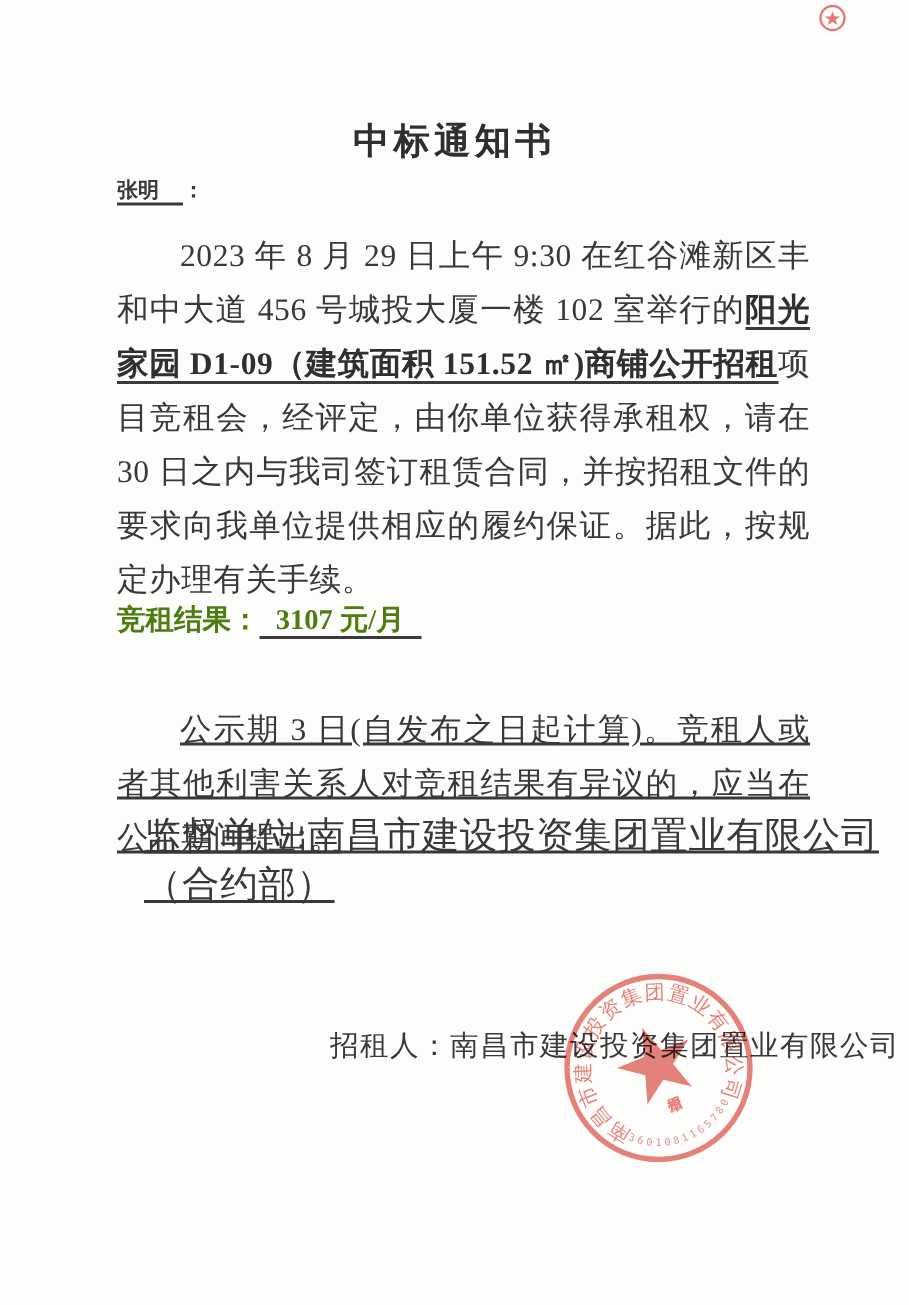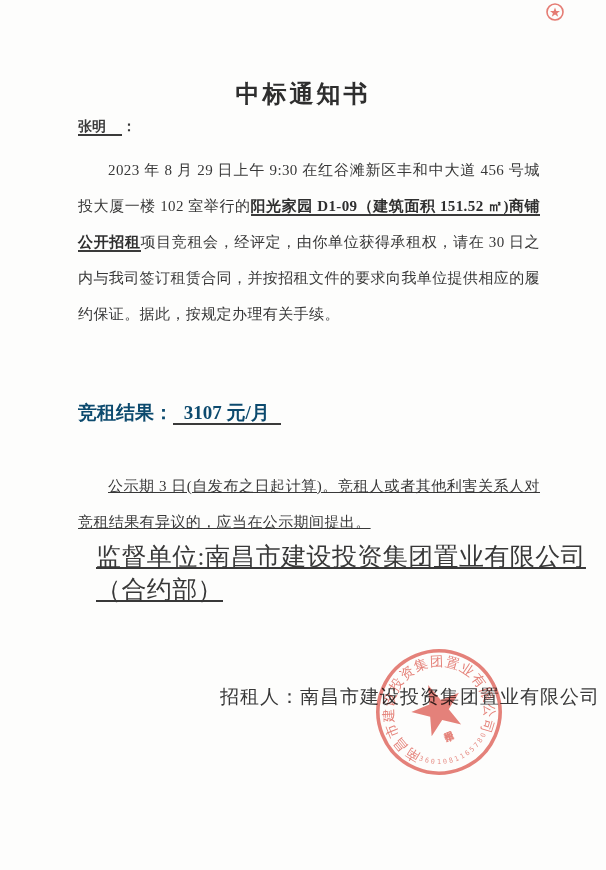--- a/index.html
+++ b/index.html
@@ -23,35 +23,35 @@
     position:absolute;top:118px;left:78px;
     font-size:14px;font-weight:700;
   }
   .salutation .u-name{
     border-bottom:2px solid #3a3a3a;
     padding-right:16px;
     white-space:pre;
   }
   .body-para{
     position:absolute;left:78px;width:462px;
-    font-size:15px;line-height:36px;
+    font-size:21px;line-height:36px;
     text-align:justify;
     text-indent:2em;
     letter-spacing:0.4px;
   }
   .para1{top:152px;}
   .para2{top:468px;text-decoration:underline;}
   .hl{
     font-weight:700;
     border-bottom:2px solid #3a3a3a;
     color:#2f2f2f;
   }
   .result-line{
     position:absolute;top:400px;left:78px;
-    font-size:19px;font-weight:700;color:#0c4a6e;text-align:center;
+    font-size:19px;font-weight:700;color:#4d7c0f;text-align:center;
   }
   .result-line .u-val{
     border-bottom:2px solid #3a3a3a;
     white-space:pre;
     padding:0 6px;
   }
   .info-line{
     position:absolute;left:96px;
     font-size:25px;letter-spacing:0.4px;text-decoration:underline;
   }

